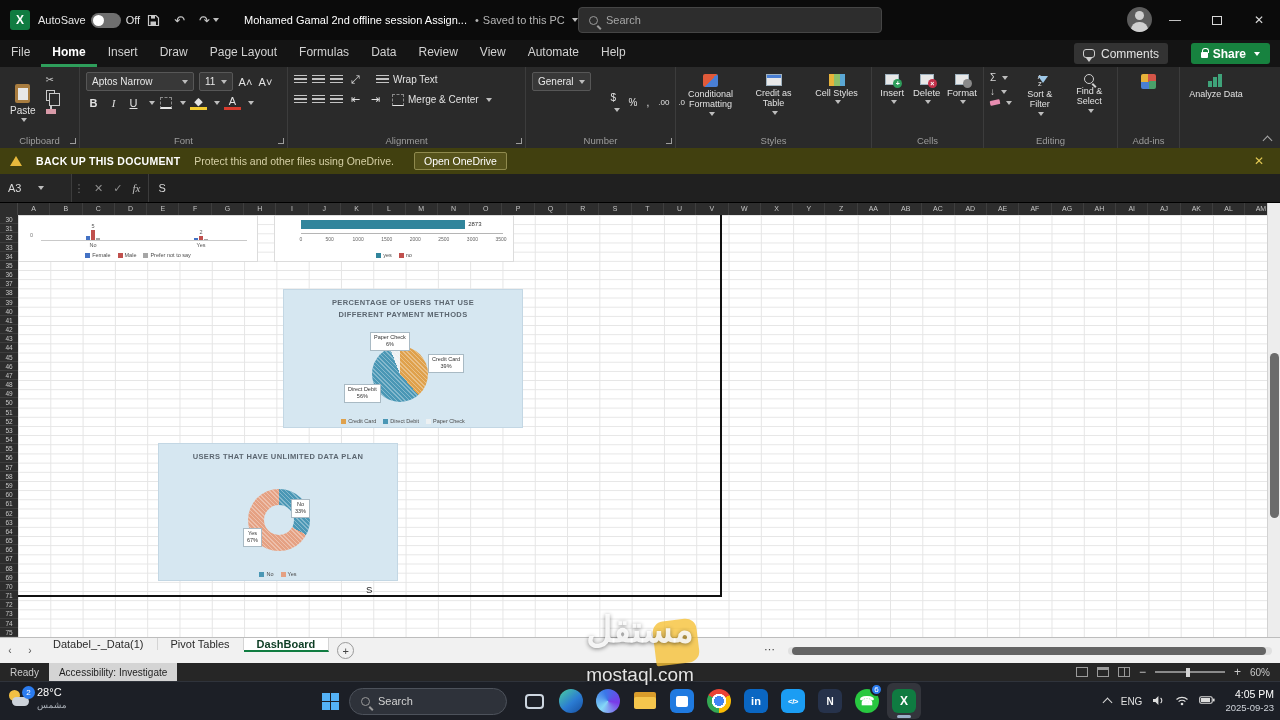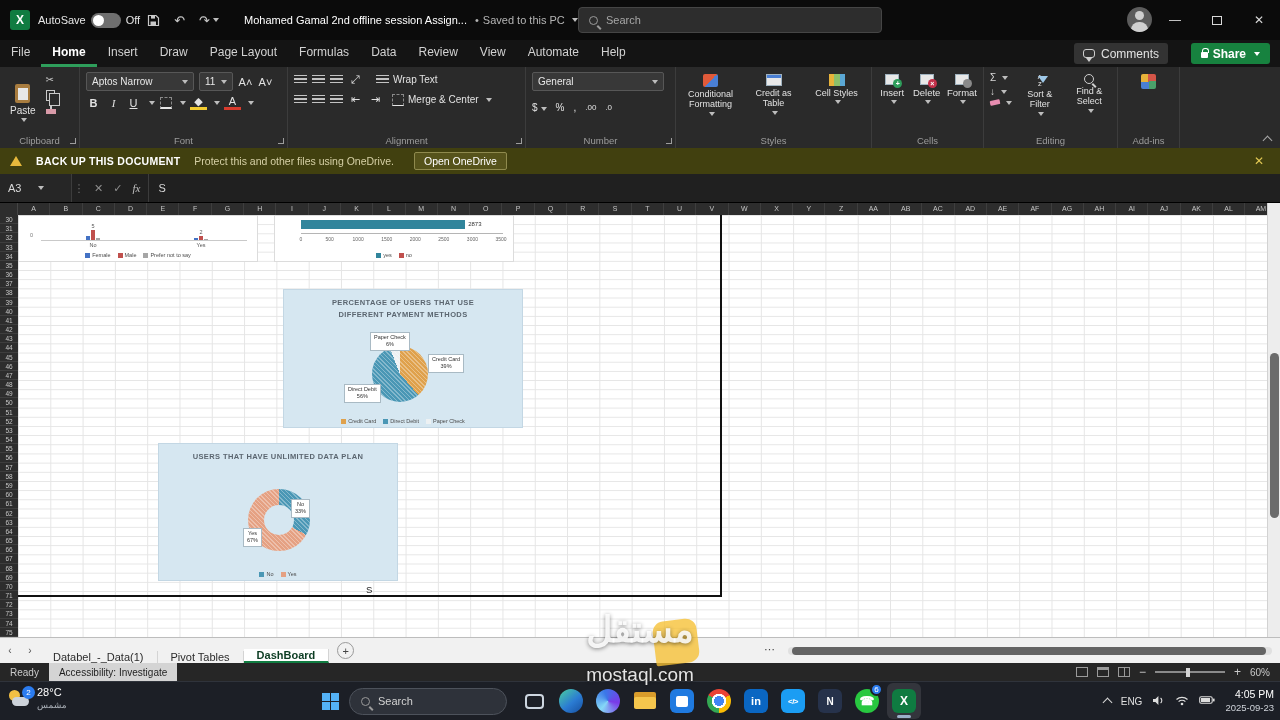--- a/index.html
+++ b/index.html
@@ -152,21 +152,21 @@
   .donut::before{content:"";position:absolute;inset:16px;background:#D6E7F1;border-radius:50%;z-index:2}
   .hatch::after{content:"";position:absolute;inset:0;border-radius:50%;background:repeating-linear-gradient(45deg,rgba(255,255,255,.32) 0 1px,transparent 1px 3px);z-index:1}
   .callout{position:absolute;background:#fff;border:1px solid #a9bac4;padding:1px 3px;text-align:center;z-index:3}
   .callout span{display:block;font-size:5.5px;color:#333;line-height:1.35}
   .co-pc{left:86px;top:42px}.co-cc{left:144px;top:64px}.co-dd{left:60px;top:94px}
   .co-no{left:132px;top:55px}.co-yes{left:84px;top:84px}
 
   
   .sheetbar{position:absolute;top:637px;left:0;right:0;height:26px;background:#f1f1f1;border-top:1px solid #bdbdbd;display:flex;align-items:stretch;font-size:11px;color:#2b2b2b}
   .snav{width:20px;display:flex;align-items:center;justify-content:center;color:#555;font-size:10px}
-  #stabs{display:flex;align-items:flex-end}
+  #stabs{display:flex;align-items:flex-start}
   .stab{padding:0 13px;display:flex;align-items:center;border-right:1px solid #d4d4d4;white-space:nowrap}
   .stab.active{background:#fff;font-weight:bold;color:#0c3d23;border-bottom:2.5px solid #107C41}
   .addtab{width:17px;height:17px;margin:4px 8px;border:1px solid #9a9a9a;border-radius:50%;display:flex;align-items:center;justify-content:center;font-size:11px;color:#444}
   .stab-dots{position:absolute;left:764px;top:5px;color:#444;font-size:11px;letter-spacing:2px}
   .hscroll{position:absolute;left:788px;right:8px;top:9px;height:8px;background:#e0e0e0;border-radius:4px}
   .hthumb{position:absolute;left:4px;right:6px;top:0;height:8px;background:#636363;border-radius:4px}
 
   
   .statusbar{position:absolute;top:663px;left:0;right:0;height:18px;background:#262626;display:flex;align-items:center;font-size:10px;color:#c9c9c9}
   .ready{padding:0 10px}
@@ -365,21 +365,21 @@
             </span>
         </div>
       </div>
       <div class="glabel">
           <span>Alignment</span>
           <span class="dlg"></span>
         </div>
     </div>
 
     <div class="rgroup" style="width:150px">
-      <div class="rgc" style="flex-direction:column;gap:11px">
+      <div class="rgc" style="flex-direction:row;gap:20px">
         <div class="combo" style="width:132px">
             <span>General</span>
             <span class="caret"></span>
           </div>
         <div class="num-small">
           <span>$<span class="caret"></span></span>
           <span>%</span>
           <span>,</span>
           <span style="font-size:8px">.00</span>
           <span style="font-size:8px">.0</span>
@@ -470,20 +470,32 @@
       <div class="rgc" style="justify-content:center">
         <div class="stybtn" style="width:48px">
             <span class="ic-addins"></span>
           </div>
       </div>
       <div class="glabel">
           <span>Add-ins</span>
         </div>
     </div>
 
+    <div class="rgroup" style="width:72px;border-right:none">
+      <div class="rgc" style="justify-content:center">
+        <div class="stybtn" style="width:60px">
+          <span class="ic-analyze">
+              <i style="height:6px"></i>
+              <i style="height:10px"></i>
+              <i style="height:13px"></i>
+            </span>
+          <span>Analyze Data</span>
+        </div>
+      </div>
+    </div>
     <div class="rcollapse"></div>
   </div>
 
   <div class="warnbar">
     <span class="warn-tri"></span>
     <span class="warn-title">BACK UP THIS DOCUMENT</span>
     <span>Protect this and other files using OneDrive.</span>
     <span class="warn-btn">Open OneDrive</span>
     <span class="warn-x">✕</span>
   </div>

